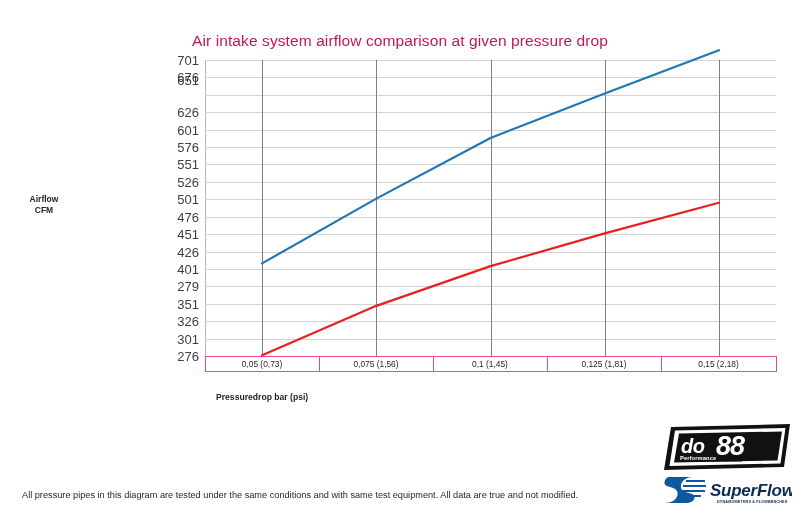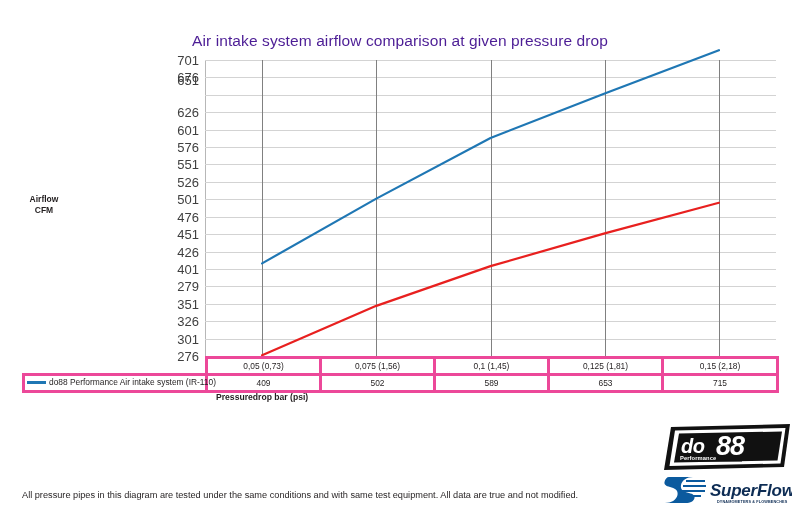--- a/index.html
+++ b/index.html
@@ -18,21 +18,21 @@
 
   
   #chart-title {
     position: absolute;
     left: 0;
     top: 32px;
     width: 800px;
     text-align: center;
     font-size: 15.5px;
     font-weight: 400;
-    color: #4c1d95;
+    color: #be185d;
     letter-spacing: 0.1px;
   }
 
   
   #y-axis-title {
     position: absolute;
     left: 8px;
     top: 194px;
     width: 72px;
     text-align: center;
@@ -100,21 +100,21 @@
     position: absolute;
     left: 22px;
     top: 356px;
     width: 754px;
     border-collapse: collapse;
     table-layout: fixed;
     font-size: 8.4px;
     color: #231f20;
   }
   #data-table td {
-    border: 3px solid #ec4899;
+    border: 1px solid #ec4899;
     height: 14px;
     padding: 0 2px;
     text-align: center;
     vertical-align: middle;
     line-height: 13px;
   }
   #data-table td.legend-cell {
     text-align: left;
     padding-left: 2px;
     white-space: nowrap;
@@ -253,28 +253,20 @@
   </colgroup>
   <tbody id="table-body">
       <tr>
         <td class="blank-cell"></td>
         <td>0,05 (0,73)</td>
         <td>0,075 (1,56)</td>
         <td>0,1 (1,45)</td>
         <td>0,125 (1,81)</td>
         <td>0,15 (2,18)</td>
       </tr>
-      <tr>
-        <td class="legend-cell"><span class="legend-swatch" style="background: rgb(31, 119, 180);"></span><span class="legend-text">do88 Performance Air intake system (IR-110)</span></td>
-        <td>409</td>
-        <td>502</td>
-        <td>589</td>
-        <td>653</td>
-        <td>715</td>
-      </tr>
     </tbody>
 </table>
 
 <div id="footer-note">All pressure pipes in this diagram are tested under the same conditions and with same test equipment. All data are true and not modified.</div>
 
 <div id="logo-do88">
   <svg class="logo-svg" viewBox="0 0 252 92" width="126" height="46">
     <polygon points="14,6 252,0 240,86 0,92" fill="#111111"></polygon>
     <polygon points="22,13 243,8 233,79 11,84" fill="#ffffff"></polygon>
     <polygon points="30,19 236,15 227,73 20,77" fill="#111111"></polygon>

